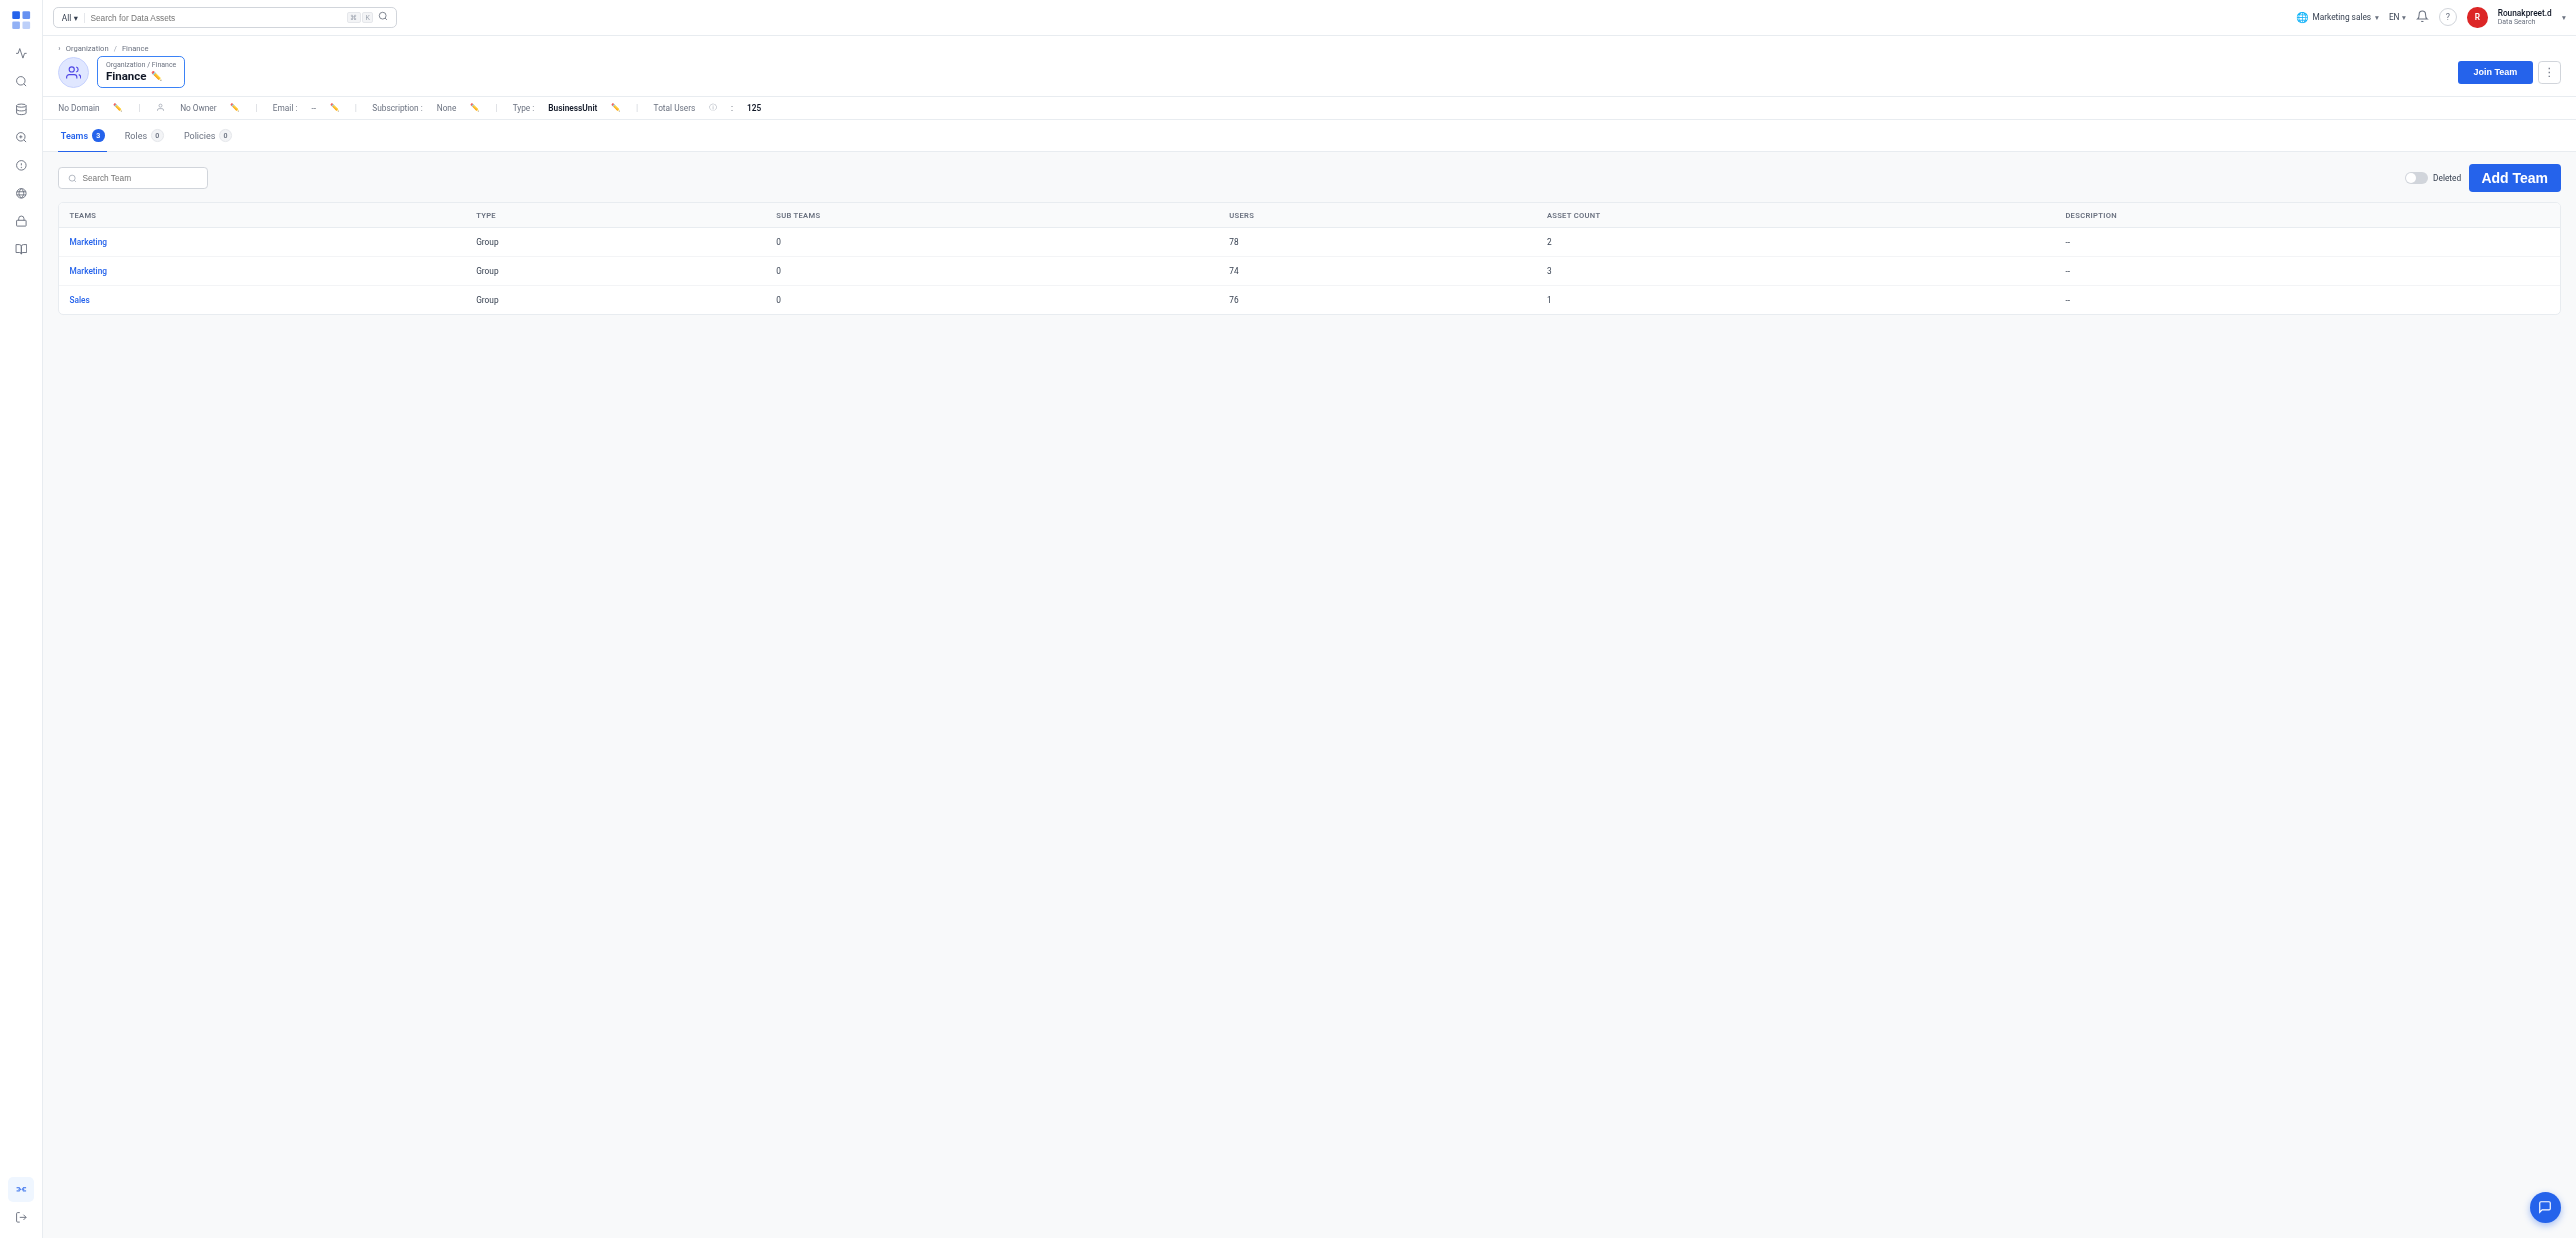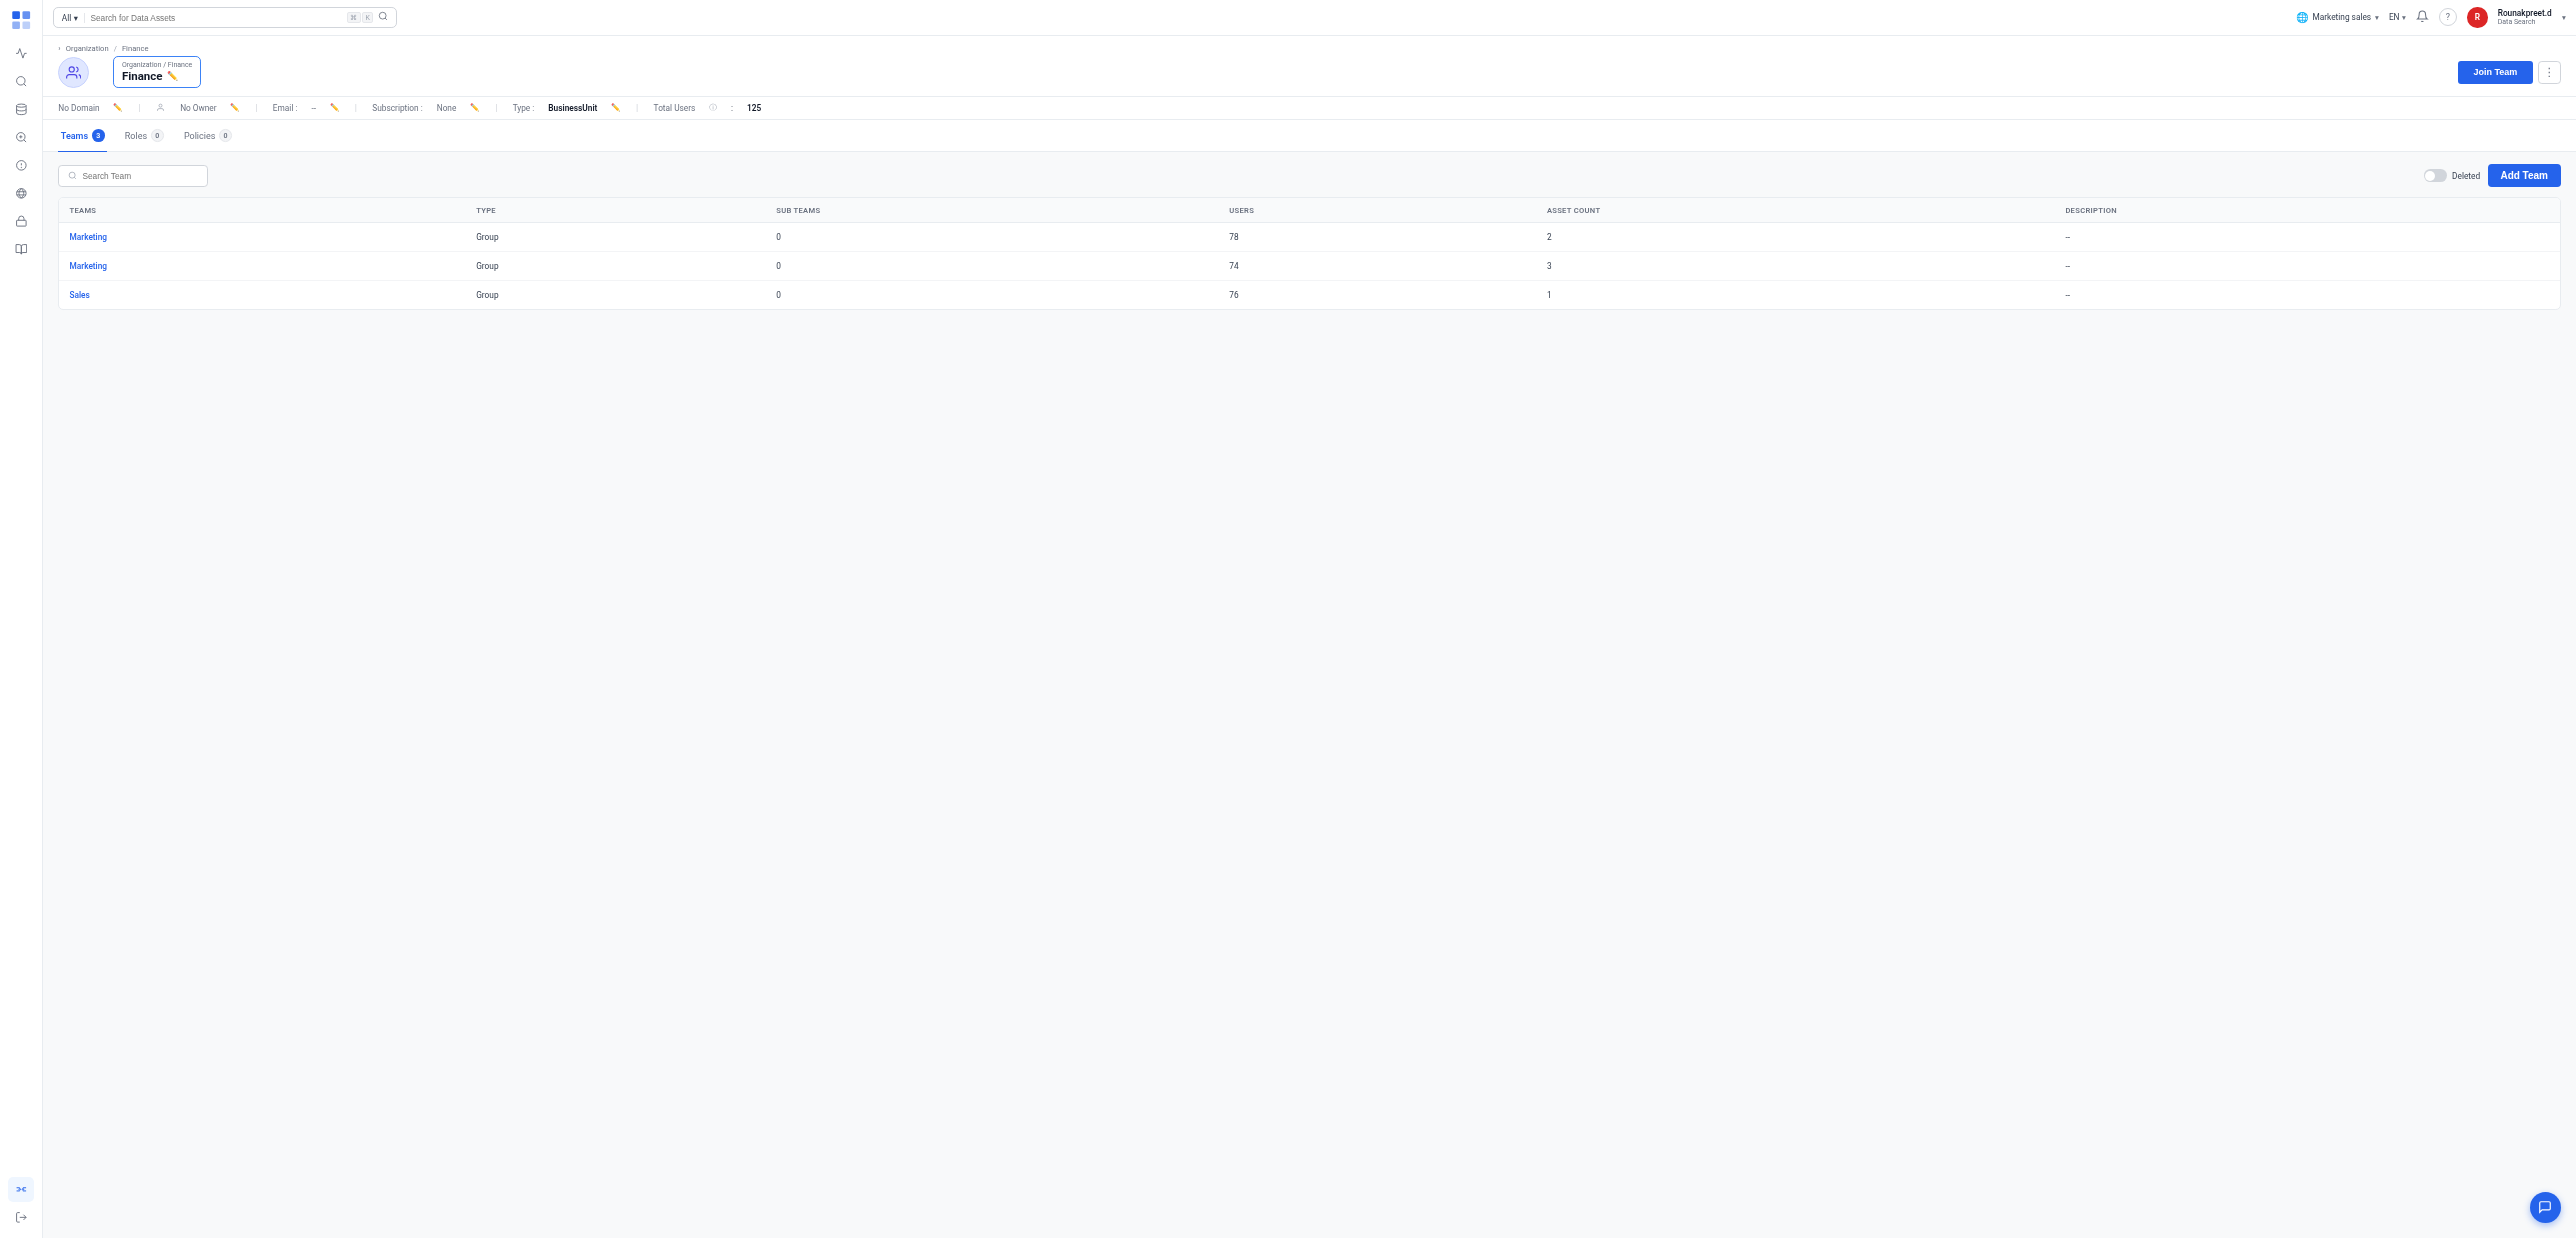--- a/index.html
+++ b/index.html
@@ -40,21 +40,21 @@
     
     .main-content { flex: 1; overflow-y: auto; background: #f8f9fa; }
 
     
     .page-header { background: #fff; border-bottom: 0.6px solid #e8ecf0; padding: 7.6px 15.3px; }
     .breadcrumb-row { display: flex; align-items: center; gap: 5.1px; margin-bottom: 3.8px; }
     .breadcrumb-toggle { color: #6b7280; cursor: pointer; font-size: 7.6px; }
     .breadcrumb-item { font-size: 7.6px; color: #6b7280; cursor: pointer; }
     .breadcrumb-sep { color: #9ca3af; font-size: 7.6px; }
     .team-header-row { display: flex; align-items: center; justify-content: space-between; }
-    .team-identity { display: flex; align-items: center; gap: 24px; }
+    .team-identity { display: flex; align-items: center; gap: 8px; }
     .team-avatar { width: 31px; height: 31px; border-radius: 50%; background: #e0e7ff; border: 1.3px solid #c7d2fe; display: flex; align-items: center; justify-content: center; color: #4f46e5; font-size: 12.7px; }
     .team-title-box { border: 1.3px solid #3b82f6; border-radius: 5.1px; padding: 3.8px 7.6px; display: flex; align-items: center; gap: 5.1px; }
     .team-breadcrumb-small { font-size: 7px; color: #6b7280; }
     .team-name { font-size: 11.5px; font-weight: 700; color: #111827; display: flex; align-items: center; gap: 5.1px; }
     .edit-icon { color: #6b7280; font-size: 9px; cursor: pointer; }
     .header-actions { display: flex; align-items: center; gap: 5.1px; }
     .join-team-btn { background: #2563eb; color: #fff; border: none; border-radius: 3px; padding: 6.4px 15.3px; font-size: 9px; font-weight: 600; cursor: pointer; }
     .more-btn { width: 23px; height: 23px; border: 0.6px solid #d1d5db; border-radius: 3.8px; background: #fff; display: flex; align-items: center; justify-content: center; cursor: pointer; color: #6b7280; font-size: 11.5px; }
 
     
@@ -78,21 +78,21 @@
     .content-area { padding: 12.7px 15.3px; }
 
     
     .toolbar { display: flex; align-items: center; justify-content: space-between; margin-bottom: 10.2px; }
     .search-team-input { display: flex; align-items: center; gap: 5.1px; border: 0.6px solid #d1d5db; border-radius: 3.8px; padding: 5.1px 9px; width: 150px; background: #fff; }
     .search-team-input input { border: none; outline: none; font-size: 8.3px; color: #6b7280; background: transparent; flex: 1; }
     .toolbar-right { display: flex; align-items: center; gap: 7.6px; }
     .deleted-toggle { display: flex; align-items: center; gap: 5.1px; font-size: 8.3px; color: #374151; }
     .toggle-switch { width: 23px; height: 12.7px; background: #d1d5db; border-radius: 6.4px; position: relative; cursor: pointer; }
     .toggle-knob { width: 10.2px; height: 10.2px; background: #fff; border-radius: 50%; position: absolute; top: 1.3px; left: 1.3px; transition: left 0.15s; }
-    .add-team-btn { background: #2563eb; color: #fff; border: none; border-radius: 3.8px; padding: 5.7px 12.7px; font-size: 10px; font-weight: 600; cursor: pointer; }
+    .add-team-btn { background: #2563eb; color: #fff; border: none; border-radius: 3.8px; padding: 5.7px 12.7px; font-size: 14px; font-weight: 600; cursor: pointer; }
 
     
     .teams-table { width: 100%; background: #fff; border-radius: 5.1px; border: 0.6px solid #e8ecf0; overflow: hidden; }
     .teams-table table { width: 100%; border-collapse: collapse; }
     .teams-table th { text-align: left; padding: 7.6px 10.2px; font-size: 7.6px; font-weight: 600; color: #6b7280; text-transform: uppercase; letter-spacing: 0.3px; border-bottom: 0.6px solid #e8ecf0; background: #f9fafb; }
     .teams-table td { padding: 9px 10.2px; font-size: 8.3px; color: #374151; border-bottom: 0.6px solid #f3f4f6; }
     .teams-table tr:last-child td { border-bottom: none; }
     .team-link { color: #2563eb; font-weight: 500; cursor: pointer; text-decoration: none; }
 
     

